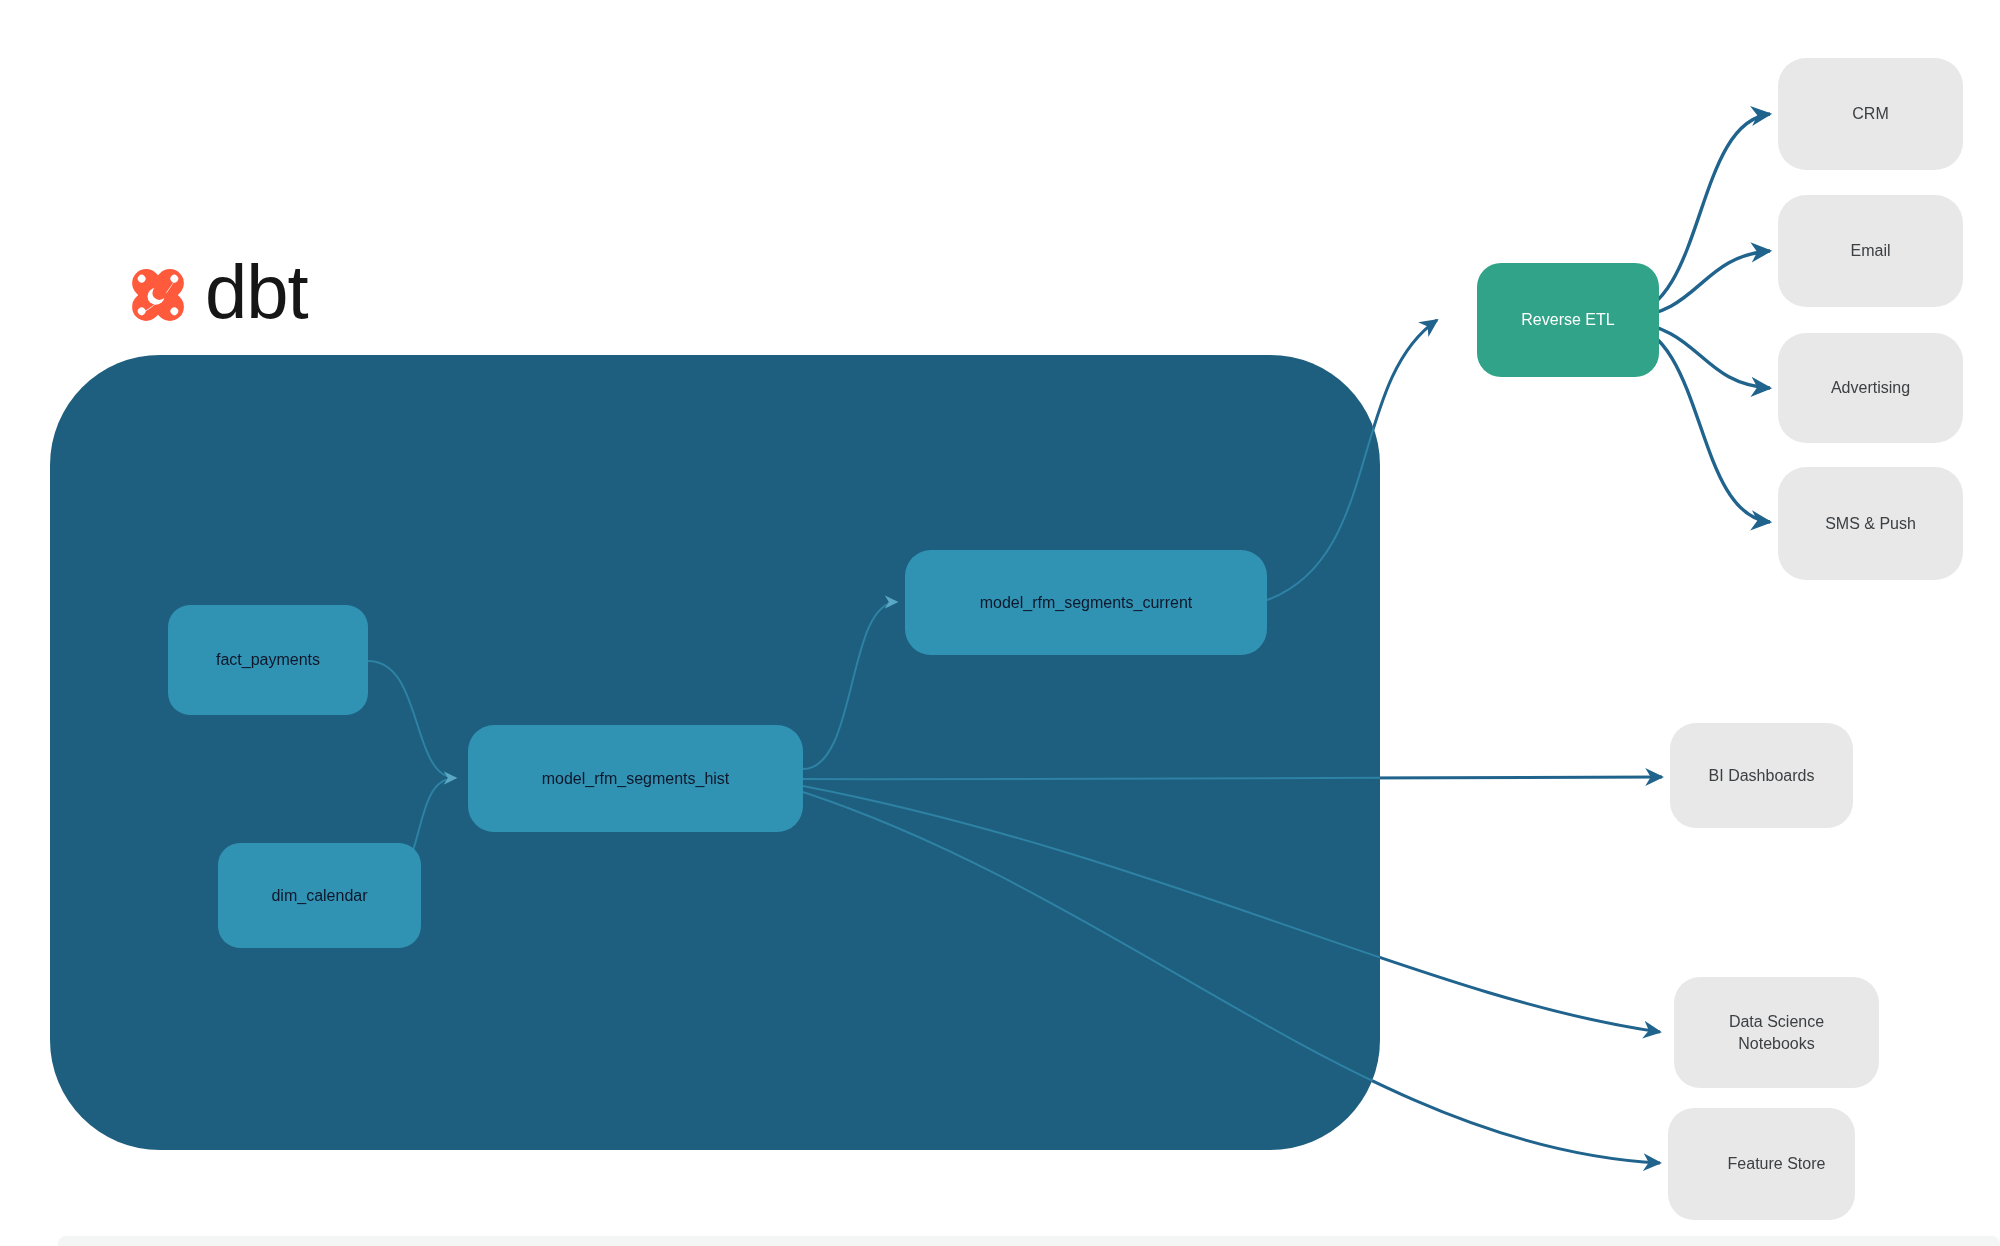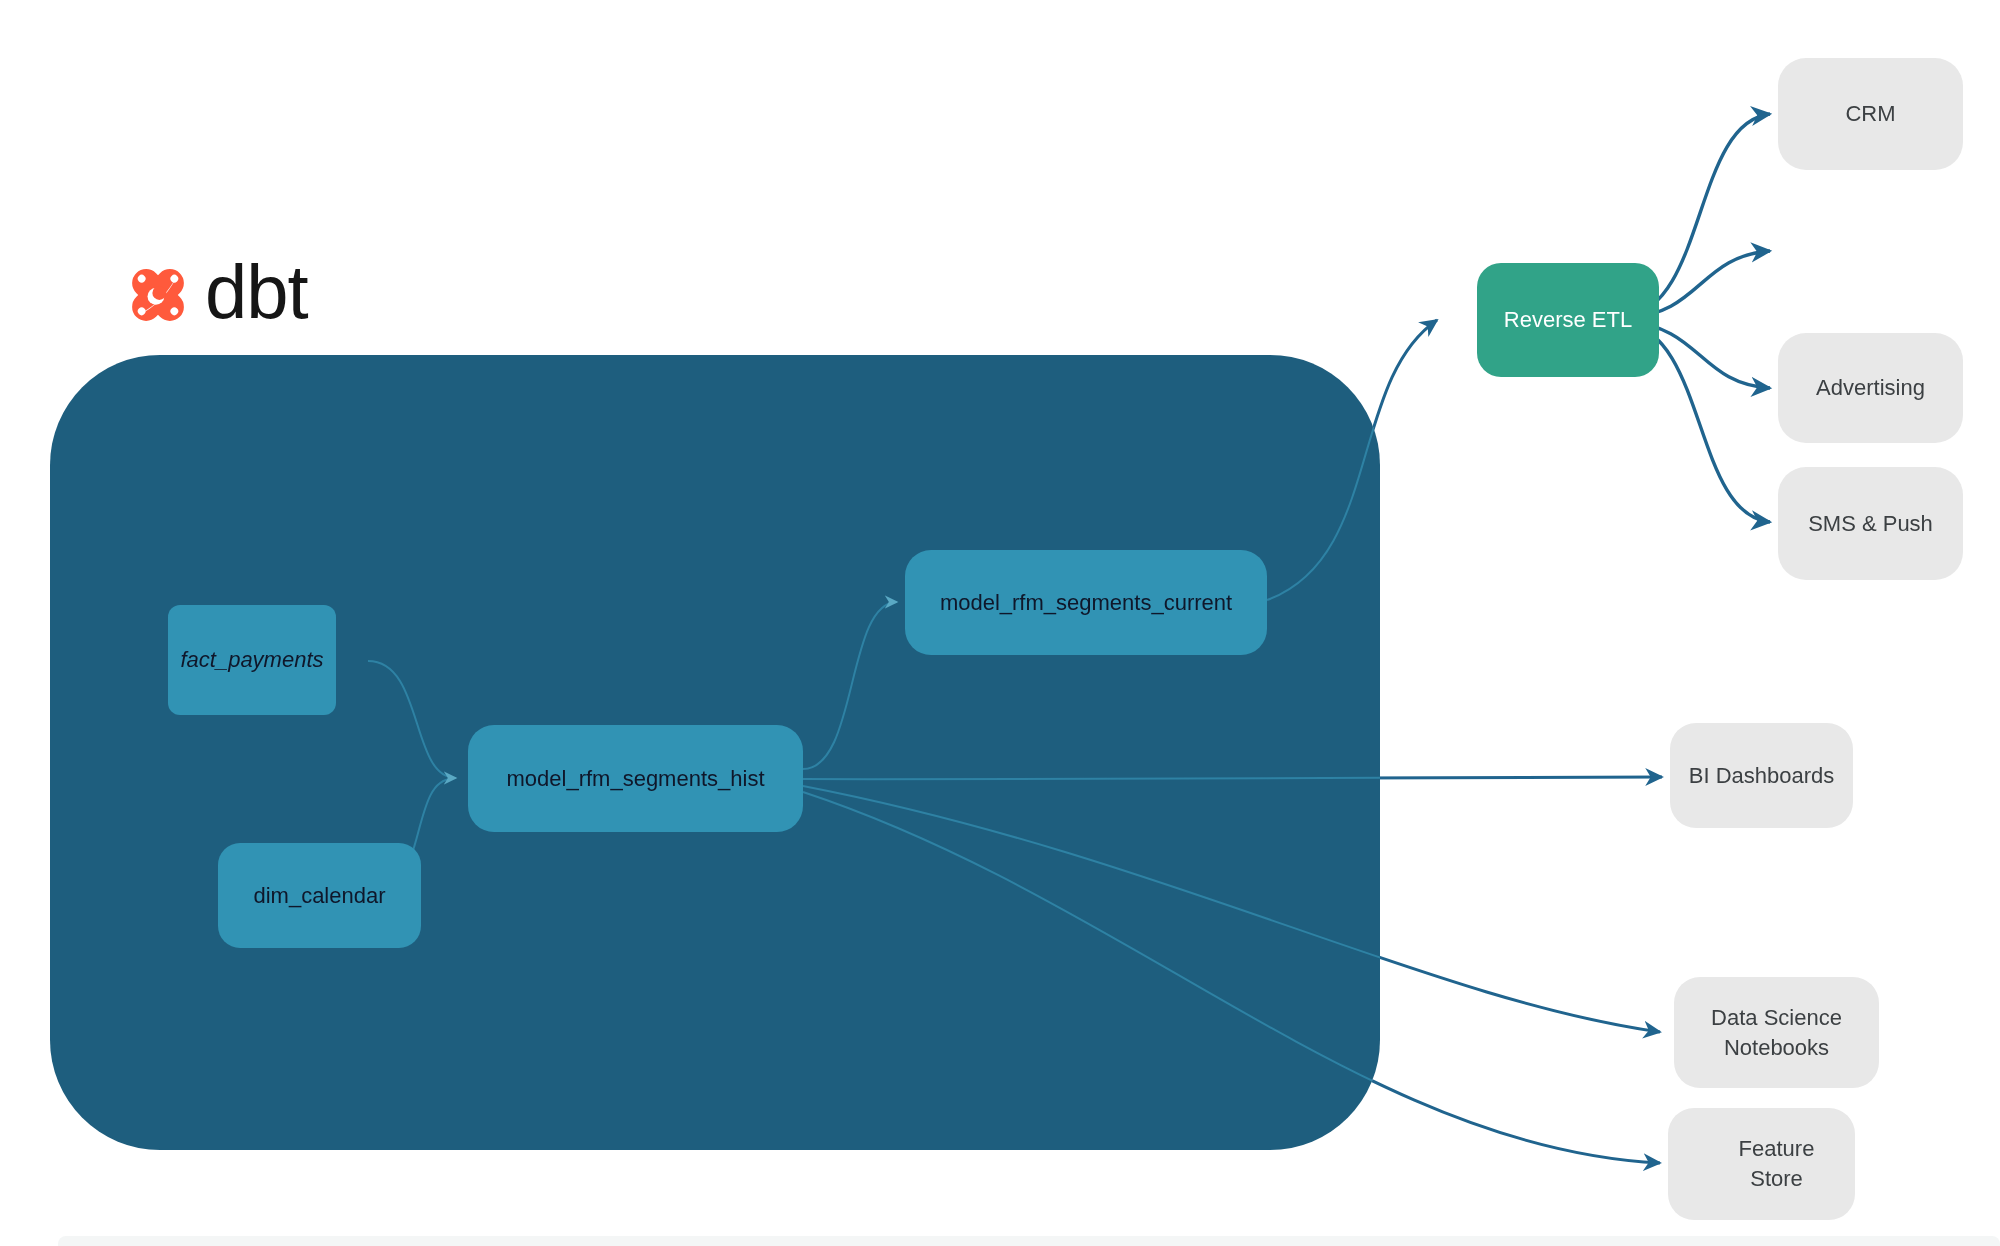--- a/index.html
+++ b/index.html
@@ -31,21 +31,21 @@
   
   .edges{position:absolute;left:0;top:0;width:2000px;height:1246px;z-index:2;pointer-events:none;}
   .edge-light{fill:none;stroke:var(--edge-light);stroke-width:2px;}
   .edge-dark{fill:none;stroke:var(--edge-dark);stroke-width:3px;}
   .edge-dark-bold{fill:none;stroke:var(--edge-dark);stroke-width:3.4px;}
   .ah-dark{fill:var(--edge-dark);}
   .ah-light{fill:var(--edge-light-head);}
 
   
   .node{position:absolute;display:flex;align-items:center;justify-content:center;
-    text-align:center;font-size:22px;line-height:1.35;z-index:3;cursor:default;}
+    text-align:center;font-size:16px;line-height:1.35;z-index:3;cursor:default;}
   .node--teal{background:var(--node-teal);color:#0f172a;border-radius:24px;}
   .node--green{background:var(--node-green);color:#ffffff;border-radius:24px;margin-left:32px;}
   .node--gray{background:var(--node-gray);color:var(--node-gray-text);border-radius:28px;padding:0 18px;box-sizing:border-box;}
 
   .footer-strip{position:absolute;left:58px;top:1236px;width:1942px;height:10px;
     background:var(--footer-strip);border-radius:8px 8px 0 0;z-index:0;}
 </style>
 </head>
 <body>
 
@@ -110,21 +110,21 @@
     </g>
 
     <g>
       <path class="edge-dark-bold" d="M 1627 316 C 1706 306 1694 122 1770 114" marker-end="url(#mDark)"></path>
       <path class="edge-dark-bold" d="M 1627 318 C 1700 314 1700 256 1770 251" marker-end="url(#mDark)"></path>
       <path class="edge-dark-bold" d="M 1627 322 C 1700 326 1700 384 1770 388" marker-end="url(#mDark)"></path>
       <path class="edge-dark-bold" d="M 1627 324 C 1706 334 1694 515 1770 522" marker-end="url(#mDark)"></path>
     </g>
   </svg>
 
-  <div class="node node--teal" style="left:168px;top:605px;width:168px;height:110px;border-radius:12px;font-style:italic;">
+  <div class="node node--teal" style="left:168px;top:605px;width:200px;height:110px;border-radius:22px;">
     <span>fact_payments</span>
   </div>
 
   <div class="node node--teal" style="left:170px;top:843px;width:203px;height:105px;border-radius:22px;margin-left:48px;">
     <span>dim_calendar</span>
   </div>
 
   <div class="node node--teal" style="left:468px;top:725px;width:335px;height:107px;border-radius:26px;text-align:center;">
     <span>model_rfm_segments_hist</span>
   </div>
@@ -134,20 +134,23 @@
   </div>
 
   <div class="node node--green" style="left:1445px;top:263px;width:182px;height:114px;">
     <span>Reverse ETL</span>
   </div>
 
   <div class="node node--gray" style="left:1778px;top:58px;width:185px;height:112px;">
     <span>CRM</span>
   </div>
 
+  <div class="node node--gray" style="left:1778px;top:195px;width:185px;height:112px;">
+    <span>Email</span>
+  </div>
 
   <div class="node node--gray" style="left:1778px;top:467px;width:185px;height:113px;">
     <span>SMS &amp; Push</span>
   </div>
 
   <div class="node node--gray" style="left:1778px;top:333px;width:185px;height:110px;">
     <span>Advertising</span>
   </div>
 
   <div class="node node--gray" style="left:1670px;top:723px;width:183px;height:105px;border-radius:26px;">

